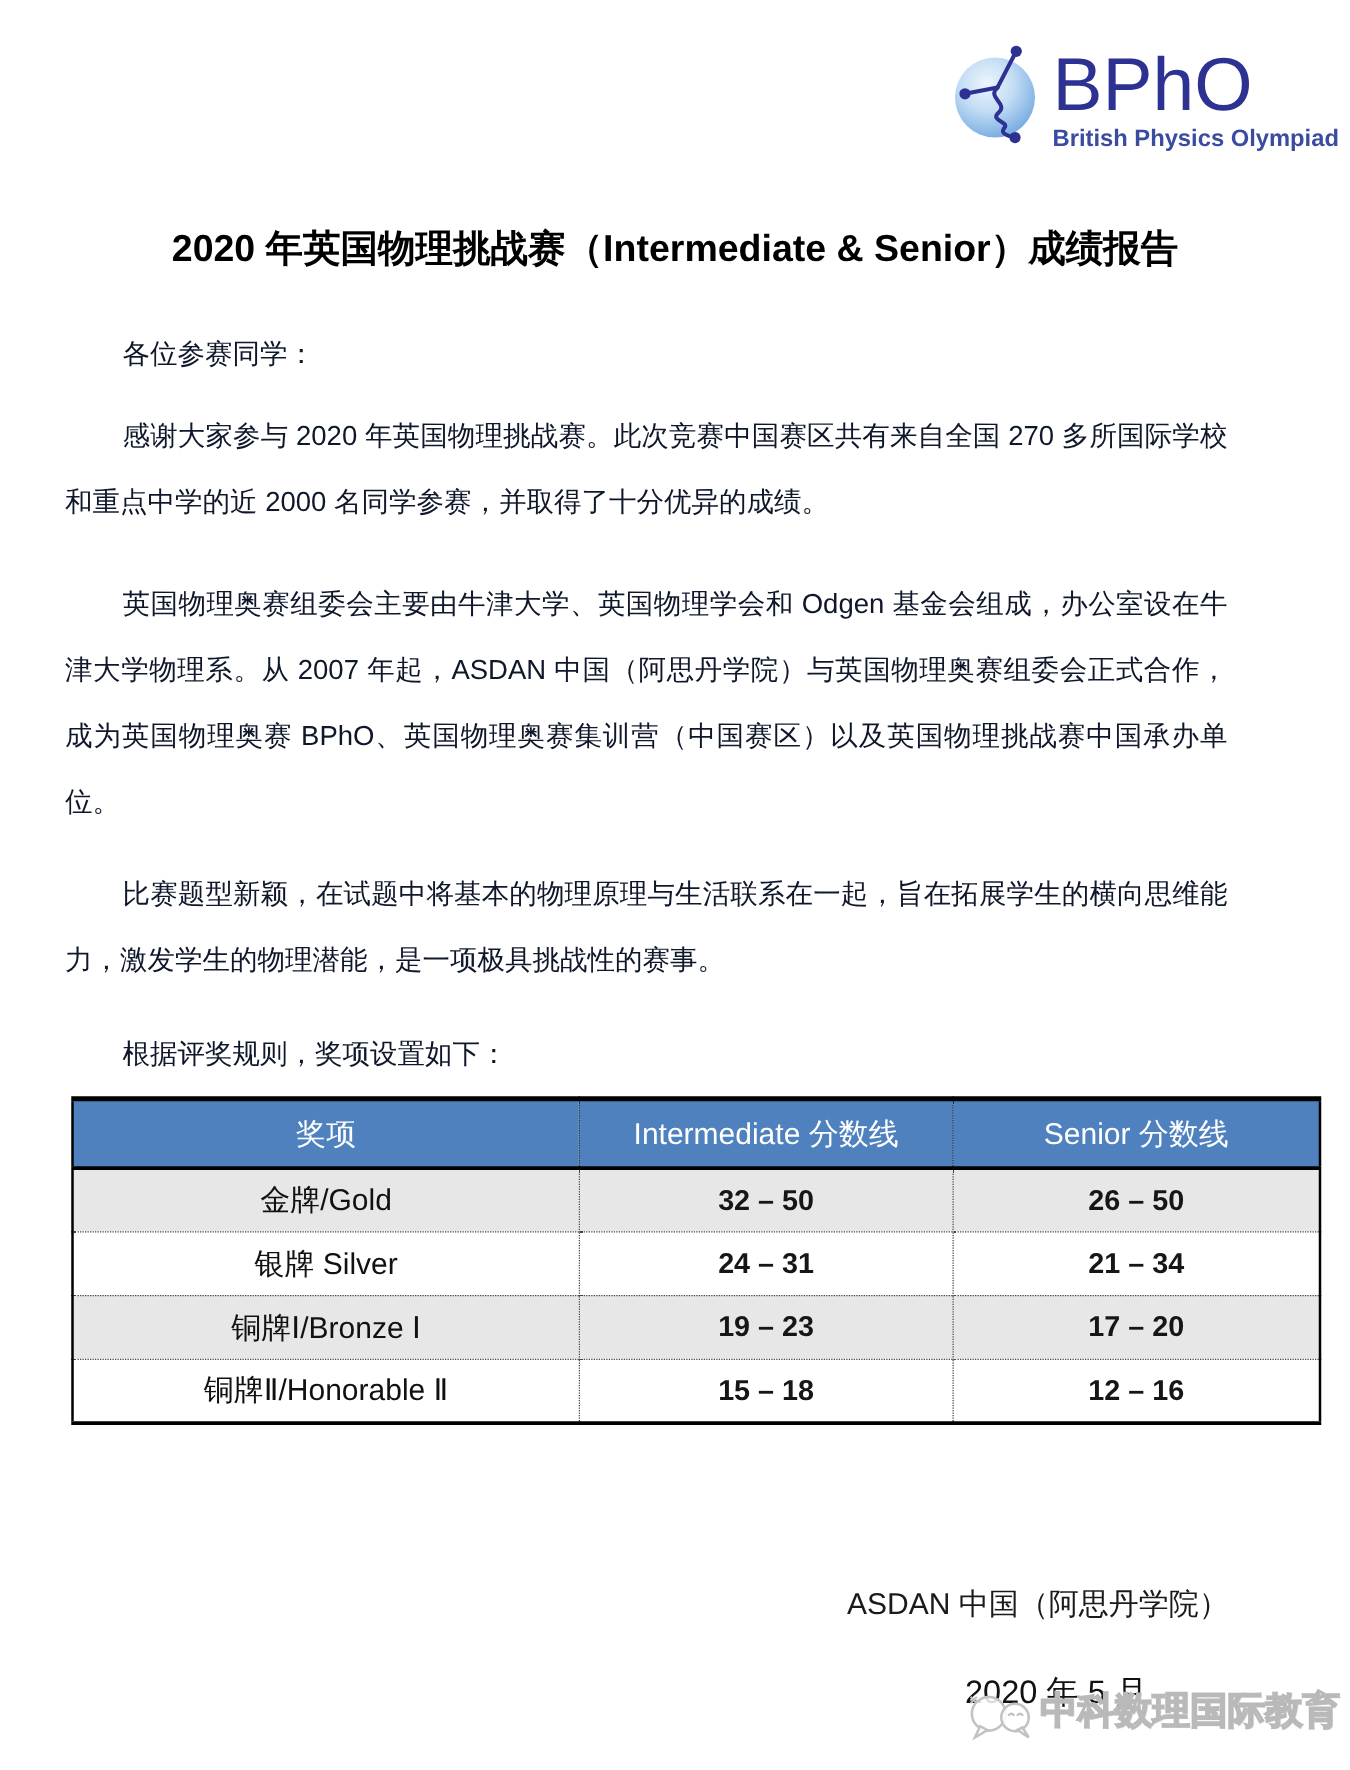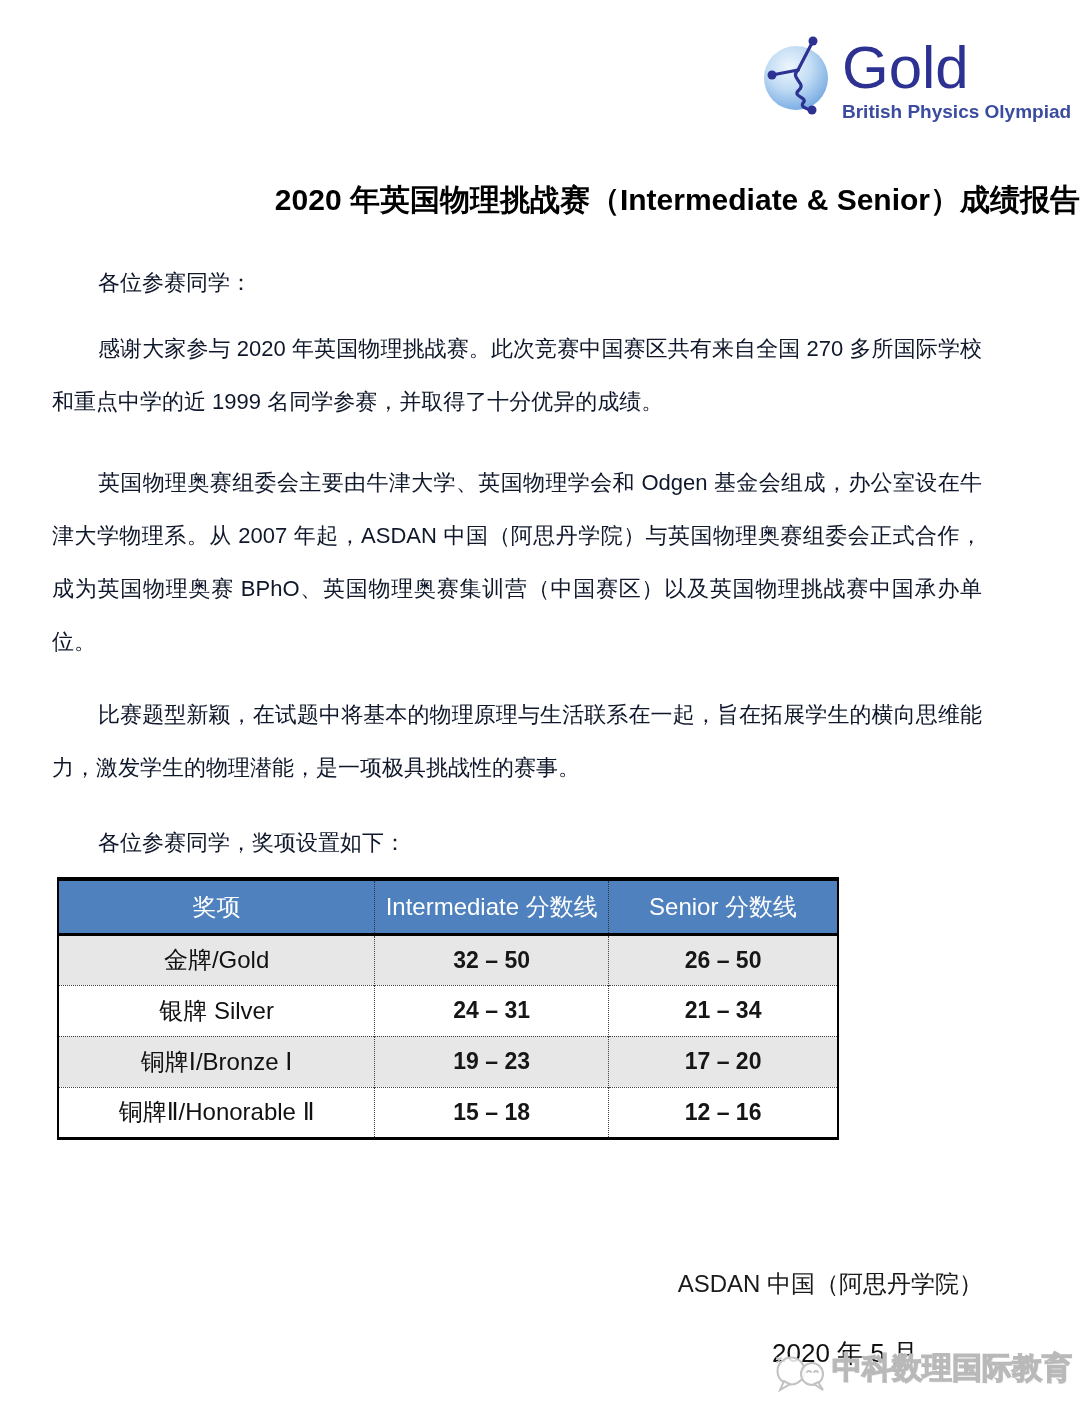--- a/index.html
+++ b/index.html
@@ -20,40 +20,40 @@
     color: var(--logo-navy, #2d3192); letter-spacing: 0px;
   }
   .logo-subtitle {
     font-size: 19px; line-height: 22px; font-weight: 700;
     color: var(--logo-blue, #3a4ba0); margin-top: 1px; white-space: nowrap;
   }
 
   
   .title {
     position: absolute; top: 178px; left: 0; width: 1080px;
-    text-align: right; font-size: 30px; line-height: 44px;
+    text-align: center; font-size: 30px; line-height: 44px;
     font-weight: 700; color: #000000;
   }
 
   
   .bodytext {
     position: absolute; left: 52px; width: 930px;
     font-size: 22px; line-height: 53px; color: #0f172a;
     text-align: justify;
   }
   .indent { text-indent: 46px; }
   .salutation { top: 256px; }
   .p1 { top: 322px; }
   .p2 { top: 456px; }
   .p3 { top: 688px; }
   .p4 { top: 816px; }
 
   
   .awards {
-    position: absolute; left: 57px; top: 877px; width: 782px;
+    position: absolute; left: 57px; top: 877px; width: 1000px;
     border-collapse: collapse; table-layout: fixed;
     font-family: "Liberation Sans", "DejaVu Sans", sans-serif;
   }
   .awards col.c1 { width: 40.6%; }
   .awards col.c2 { width: 30%; }
   .awards col.c3 { width: 29.4%; }
   .awards th, .awards td { text-align: center; vertical-align: middle; }
   .awards th {
     background: var(--header-bg, #4e81bd); color: var(--header-fg, #ffffff);
     font-weight: 400; font-size: 24px; height: 55px;
@@ -115,32 +115,32 @@
           <path d="M57 7 L42 36"></path>
           <path d="M42 36 L16 41"></path>
           <path d="M42 36 C 33 44, 51 49, 43 56 C 35 63, 53 63, 47 69 C 44 73, 51 75, 56 76"></path>
         </g>
         <circle cx="57" cy="7" r="4.5" fill="#2d3192"></circle>
         <circle cx="16" cy="41" r="4.5" fill="#2d3192"></circle>
         <circle cx="56" cy="76" r="4.5" fill="#2d3192"></circle>
       </svg>
     </div>
     <div class="logo-textcol">
-      <div class="logo-wordmark">Gold</div>
+      <div class="logo-wordmark">BPhO</div>
       <div class="logo-subtitle">British Physics Olympiad</div>
     </div>
   </div>
 
   <h1 class="title">2020 年英国物理挑战赛（Intermediate &amp; Senior）成绩报告</h1>
 
   <p class="bodytext indent salutation">各位参赛同学：</p>
-  <p class="bodytext indent p1">感谢大家参与 2020 年英国物理挑战赛。此次竞赛中国赛区共有来自全国 270 多所国际学校和重点中学的近 1999 名同学参赛，并取得了十分优异的成绩。</p>
+  <p class="bodytext indent p1">感谢大家参与 2020 年英国物理挑战赛。此次竞赛中国赛区共有来自全国 270 多所国际学校和重点中学的近 2000 名同学参赛，并取得了十分优异的成绩。</p>
   <p class="bodytext indent p2">英国物理奥赛组委会主要由牛津大学、英国物理学会和 Odgen 基金会组成，办公室设在牛津大学物理系。从 2007 年起，ASDAN 中国（阿思丹学院）与英国物理奥赛组委会正式合作，成为英国物理奥赛 BPhO、英国物理奥赛集训营（中国赛区）以及英国物理挑战赛中国承办单位。</p>
   <p class="bodytext indent p3">比赛题型新颖，在试题中将基本的物理原理与生活联系在一起，旨在拓展学生的横向思维能力，激发学生的物理潜能，是一项极具挑战性的赛事。</p>
-  <p class="bodytext indent p4">各位参赛同学，奖项设置如下：</p>
+  <p class="bodytext indent p4">根据评奖规则，奖项设置如下：</p>
 
   <table class="awards">
     <colgroup>
         <col class="c1">
         <col class="c2">
         <col class="c3">
       </colgroup>
     <thead>
       <tr>
         <th>奖项</th>

